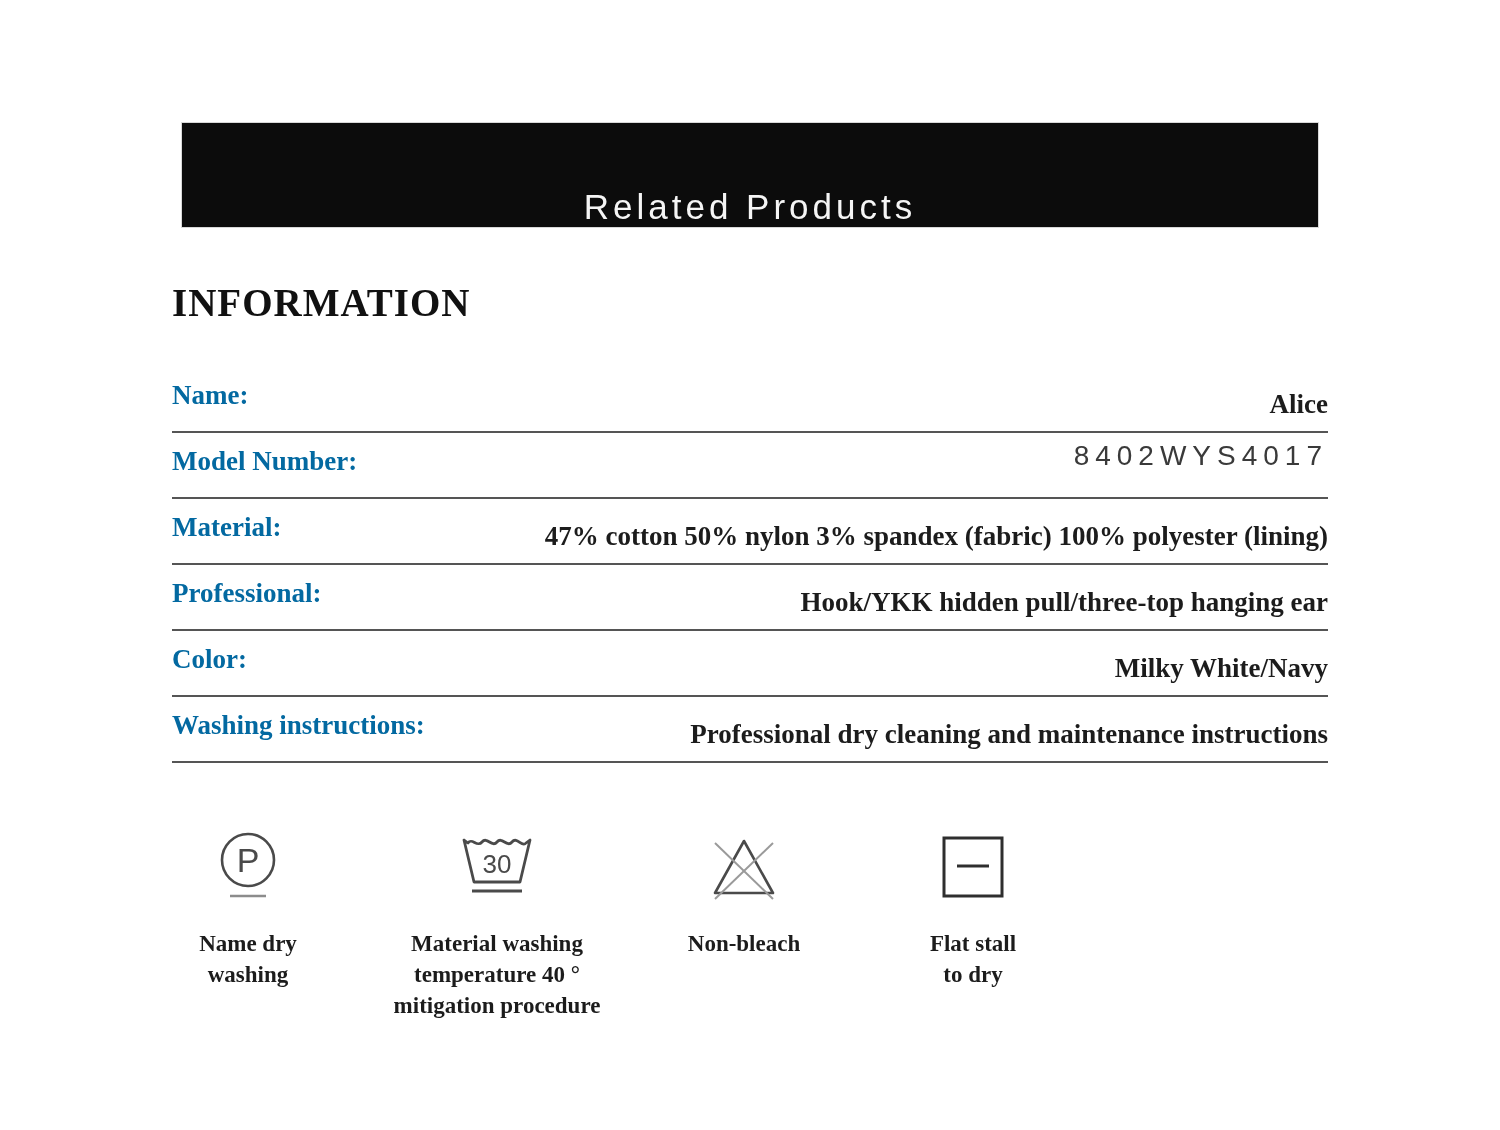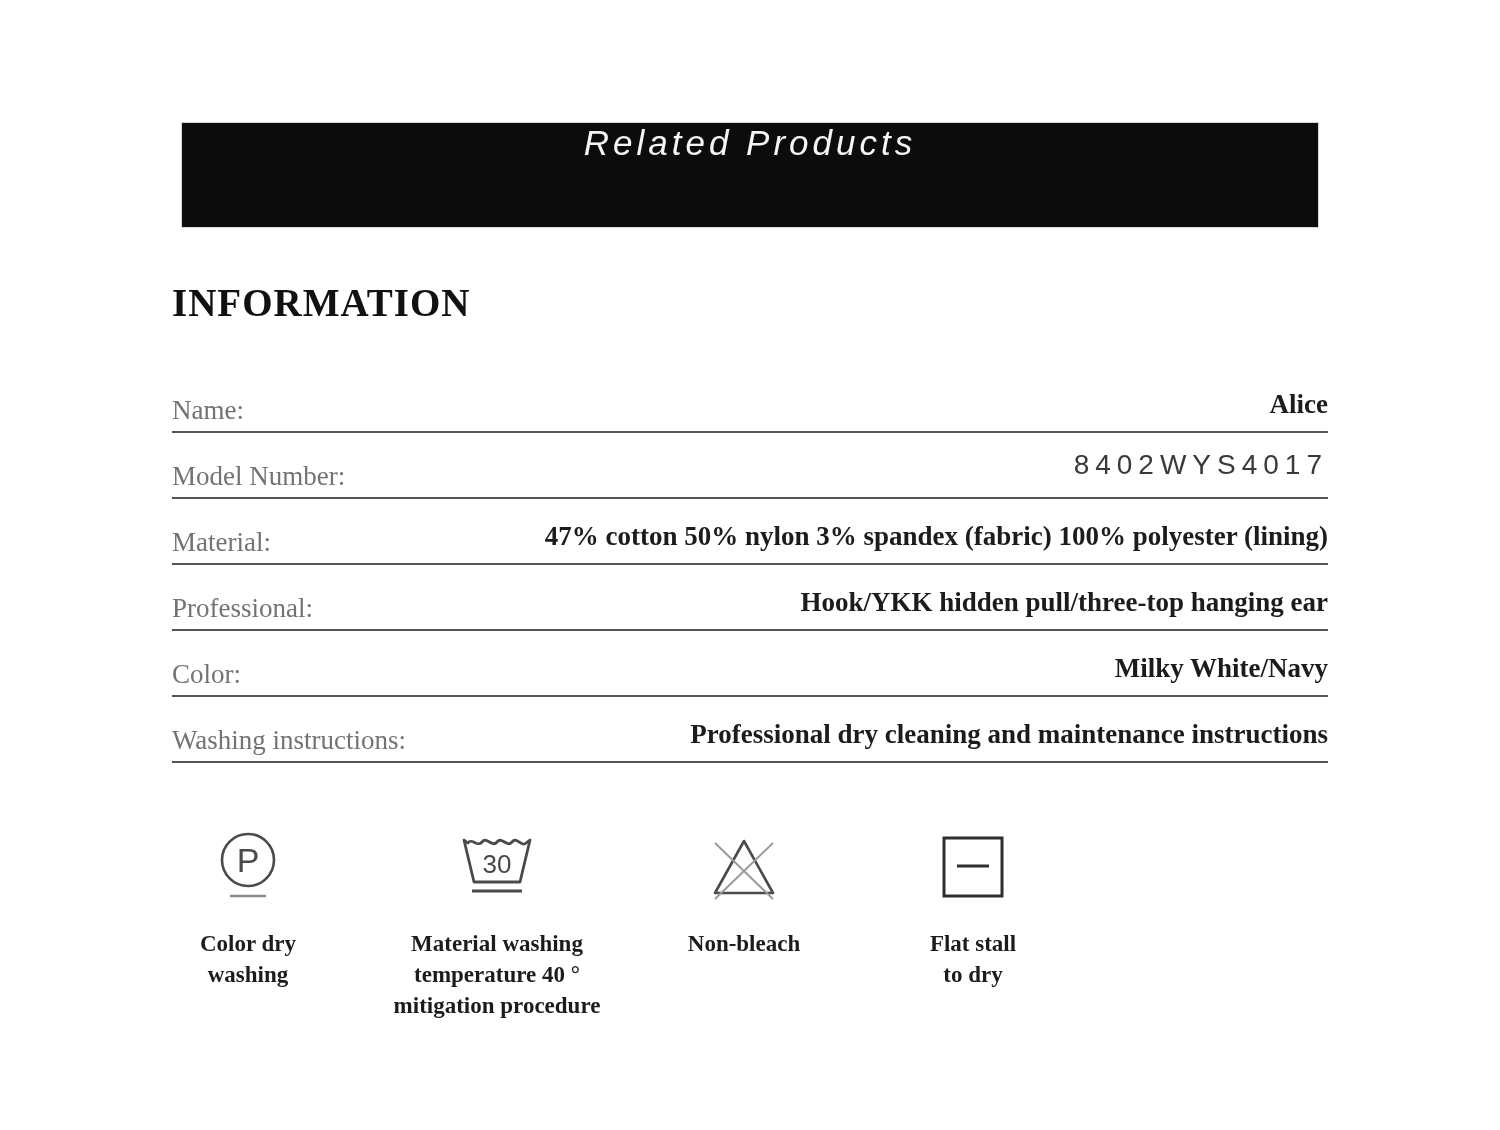--- a/index.html
+++ b/index.html
@@ -1,37 +1,37 @@
 <!DOCTYPE html>
 <html><head>
 <meta charset="utf-8">
 <style>
   html,body{margin:0;padding:0;background:#ffffff;}
   body{width:1500px;height:1130px;font-family:"Liberation Serif",serif;color:#1c1c1c;}
   .page{position:relative;width:1500px;height:1130px;background:#ffffff;overflow:hidden;}
 
   
   .banner{position:absolute;left:182px;top:123px;width:1136px;height:104px;
-    background:#0c0c0c;display:flex;align-items:flex-start;justify-content:center;
-    box-shadow:0 0 0 1px #d8d8d8;font-style:italic;}
+    background:#0c0c0c;display:flex;align-items:flex-end;justify-content:center;
+    box-shadow:0 0 0 1px #d8d8d8;}
   .banner-title{font-family:"Liberation Sans",sans-serif;font-size:35px;font-weight:400;
     letter-spacing:4px;color:#f5f5f5;}
 
   
   .section-title{position:absolute;left:172px;top:280px;font-size:39px;font-weight:700;
     letter-spacing:1px;color:#111111;}
 
   
   .info-table{position:absolute;left:172px;top:367px;width:1156px;}
   .info-row{height:64px;border-bottom:2px solid #555555;display:flex;
     justify-content:space-between;align-items:flex-end;}
-  .info-label{font-size:27px;font-weight:400;color:#737373;padding-bottom:5px;white-space:nowrap;}
+  .info-label{font-size:27px;font-weight:700;color:#0369a1;padding-bottom:20px;white-space:nowrap;}
   .info-value{font-size:27px;font-weight:700;color:#1c1c1c;padding-bottom:11px;white-space:nowrap;text-align:right;}
   .value-sans{font-family:"Liberation Sans",sans-serif;font-weight:400;
-    letter-spacing:6px;color:#3a3a3a;font-size:28px;padding-bottom:16px;}
+    letter-spacing:6px;color:#3a3a3a;font-size:28px;padding-bottom:25px;}
 
   
   .care-item{position:absolute;top:830px;width:280px;display:flex;flex-direction:column;align-items:center;}
   .care-icon{width:80px;height:80px;}
   .care-label{margin-top:18px;text-align:center;font-size:23px;font-weight:700;
     line-height:31px;color:#1c1c1c;}
   .care-label span{display:block;}
   .ci-1{left:108px;} .ci-2{left:357px;} .ci-3{left:604px;} .ci-4{left:833px;} .ci-5{left:1091px;}
   svg text{font-family:"Liberation Sans",sans-serif;}
 </style>
@@ -73,21 +73,21 @@
     </div>
   </div>
 
   <div class="care-item ci-1">
     <svg class="care-icon" viewBox="0 0 80 80">
       <circle cx="40" cy="30" r="26" fill="none" stroke="#4a4a4a" stroke-width="2.6"></circle>
       <text x="40" y="42" text-anchor="middle" font-size="34" fill="#4a4a4a">P</text>
       <line x1="22" y1="66" x2="58" y2="66" stroke="#8c8c8c" stroke-width="2.4"></line>
     </svg>
     <div class="care-label">
-      <span>Color dry</span>
+      <span>Name dry</span>
       <span>washing</span>
     </div>
   </div>
 
   <div class="care-item ci-2">
     <svg class="care-icon" viewBox="0 0 80 80">
       <path d="M 7 10 L 11 13 C 15 7, 20 18, 25 12 C 30 6, 35 18, 40 12 C 45 6, 50 18, 55 12 C 60 6, 65 18, 69 13 L 73 10 L 63 52 L 17 52 Z" fill="none" stroke="#4a4a4a" stroke-width="2.8" stroke-linejoin="round"></path>
       <text x="40" y="43" text-anchor="middle" font-size="26" fill="#4a4a4a">30</text>
       <line x1="15" y1="61" x2="65" y2="61" stroke="#4a4a4a" stroke-width="2.8"></line>
     </svg>

